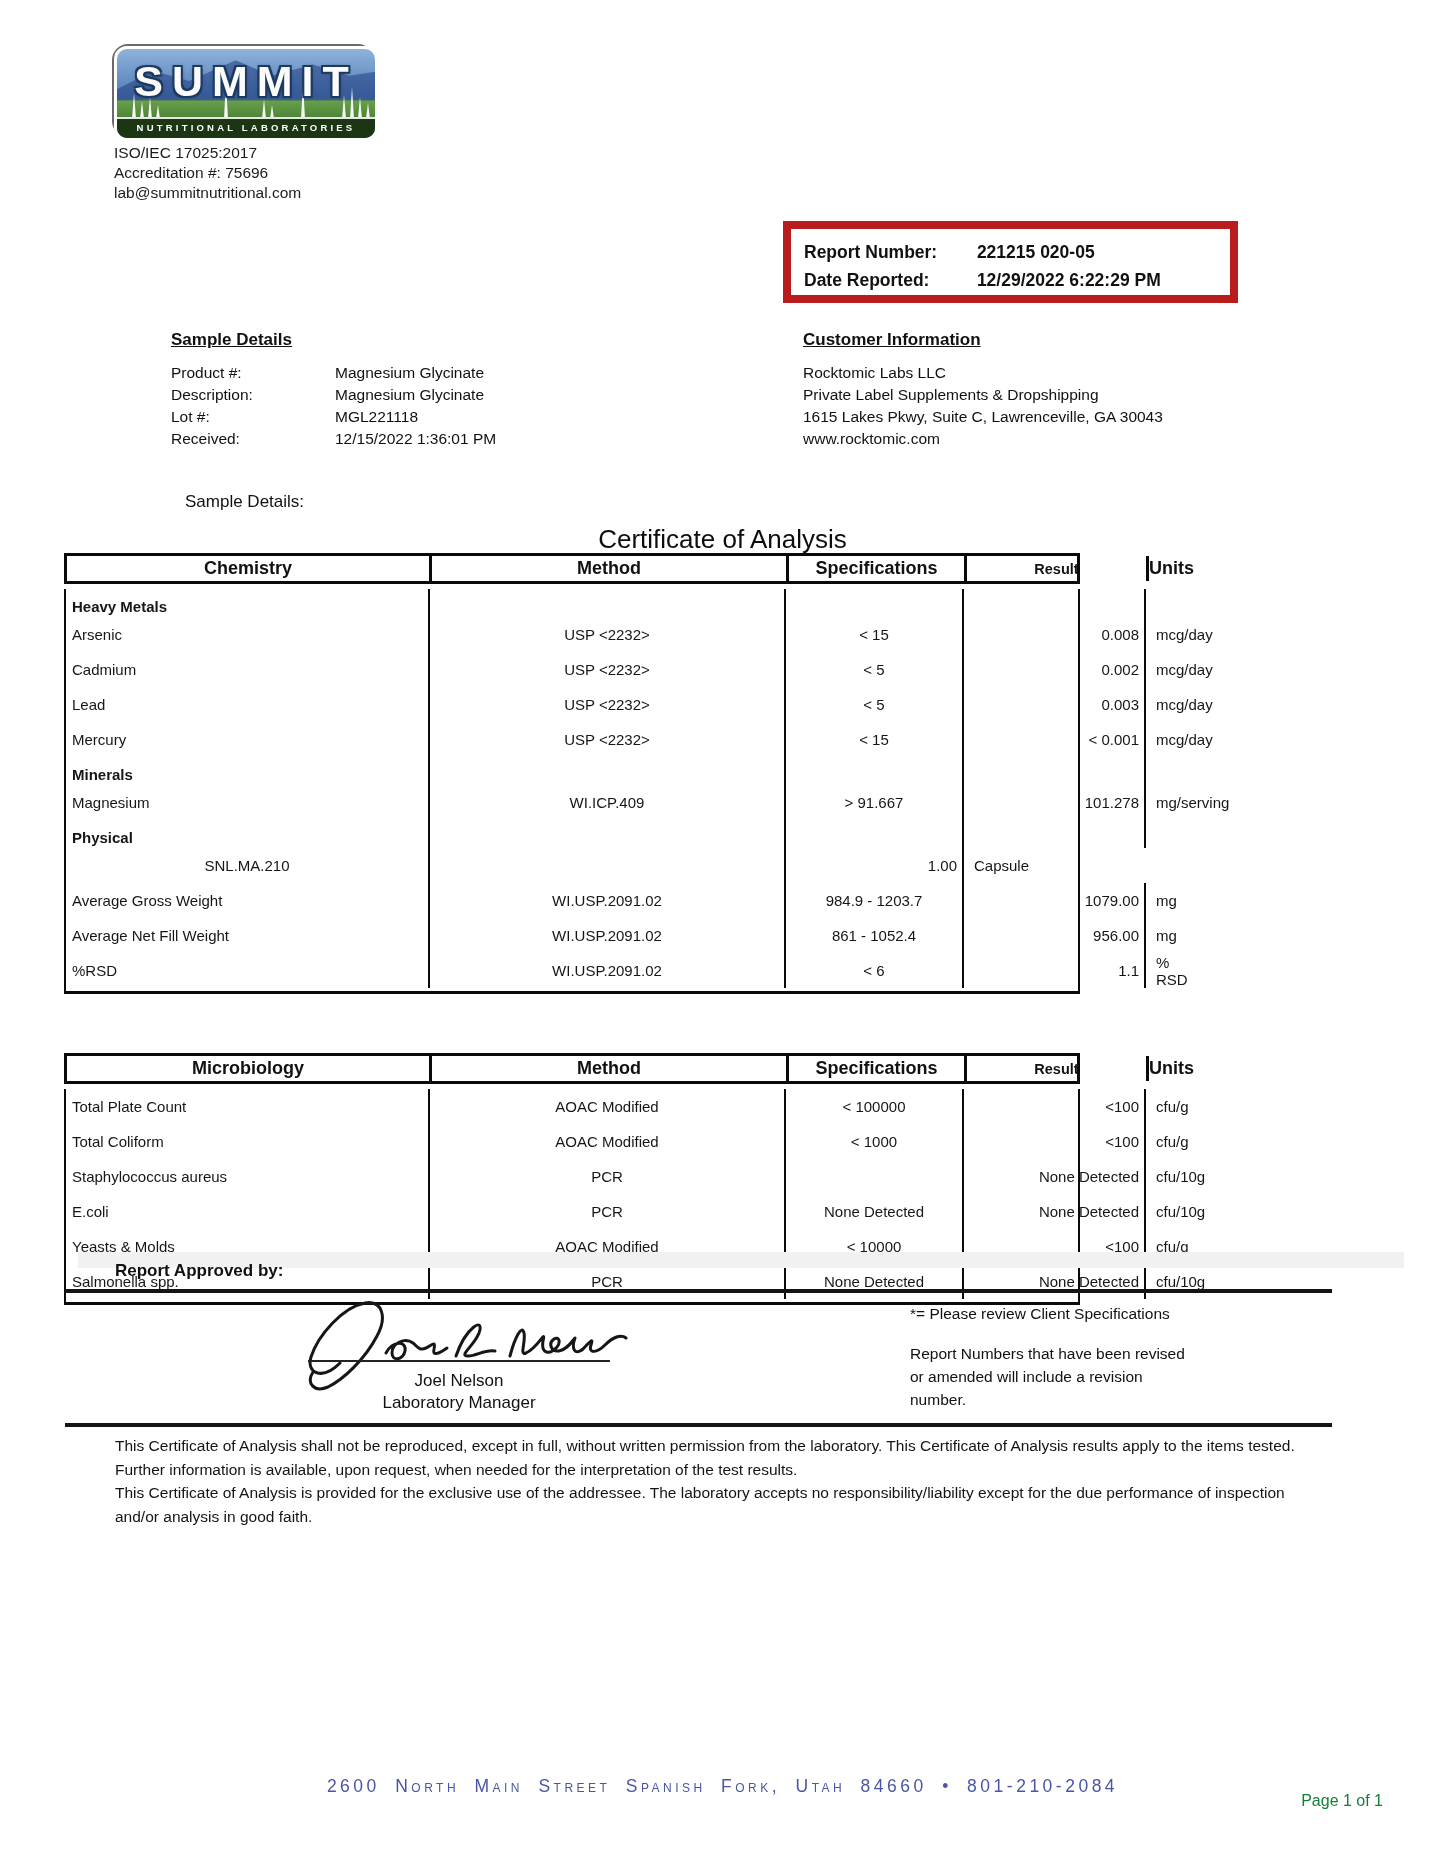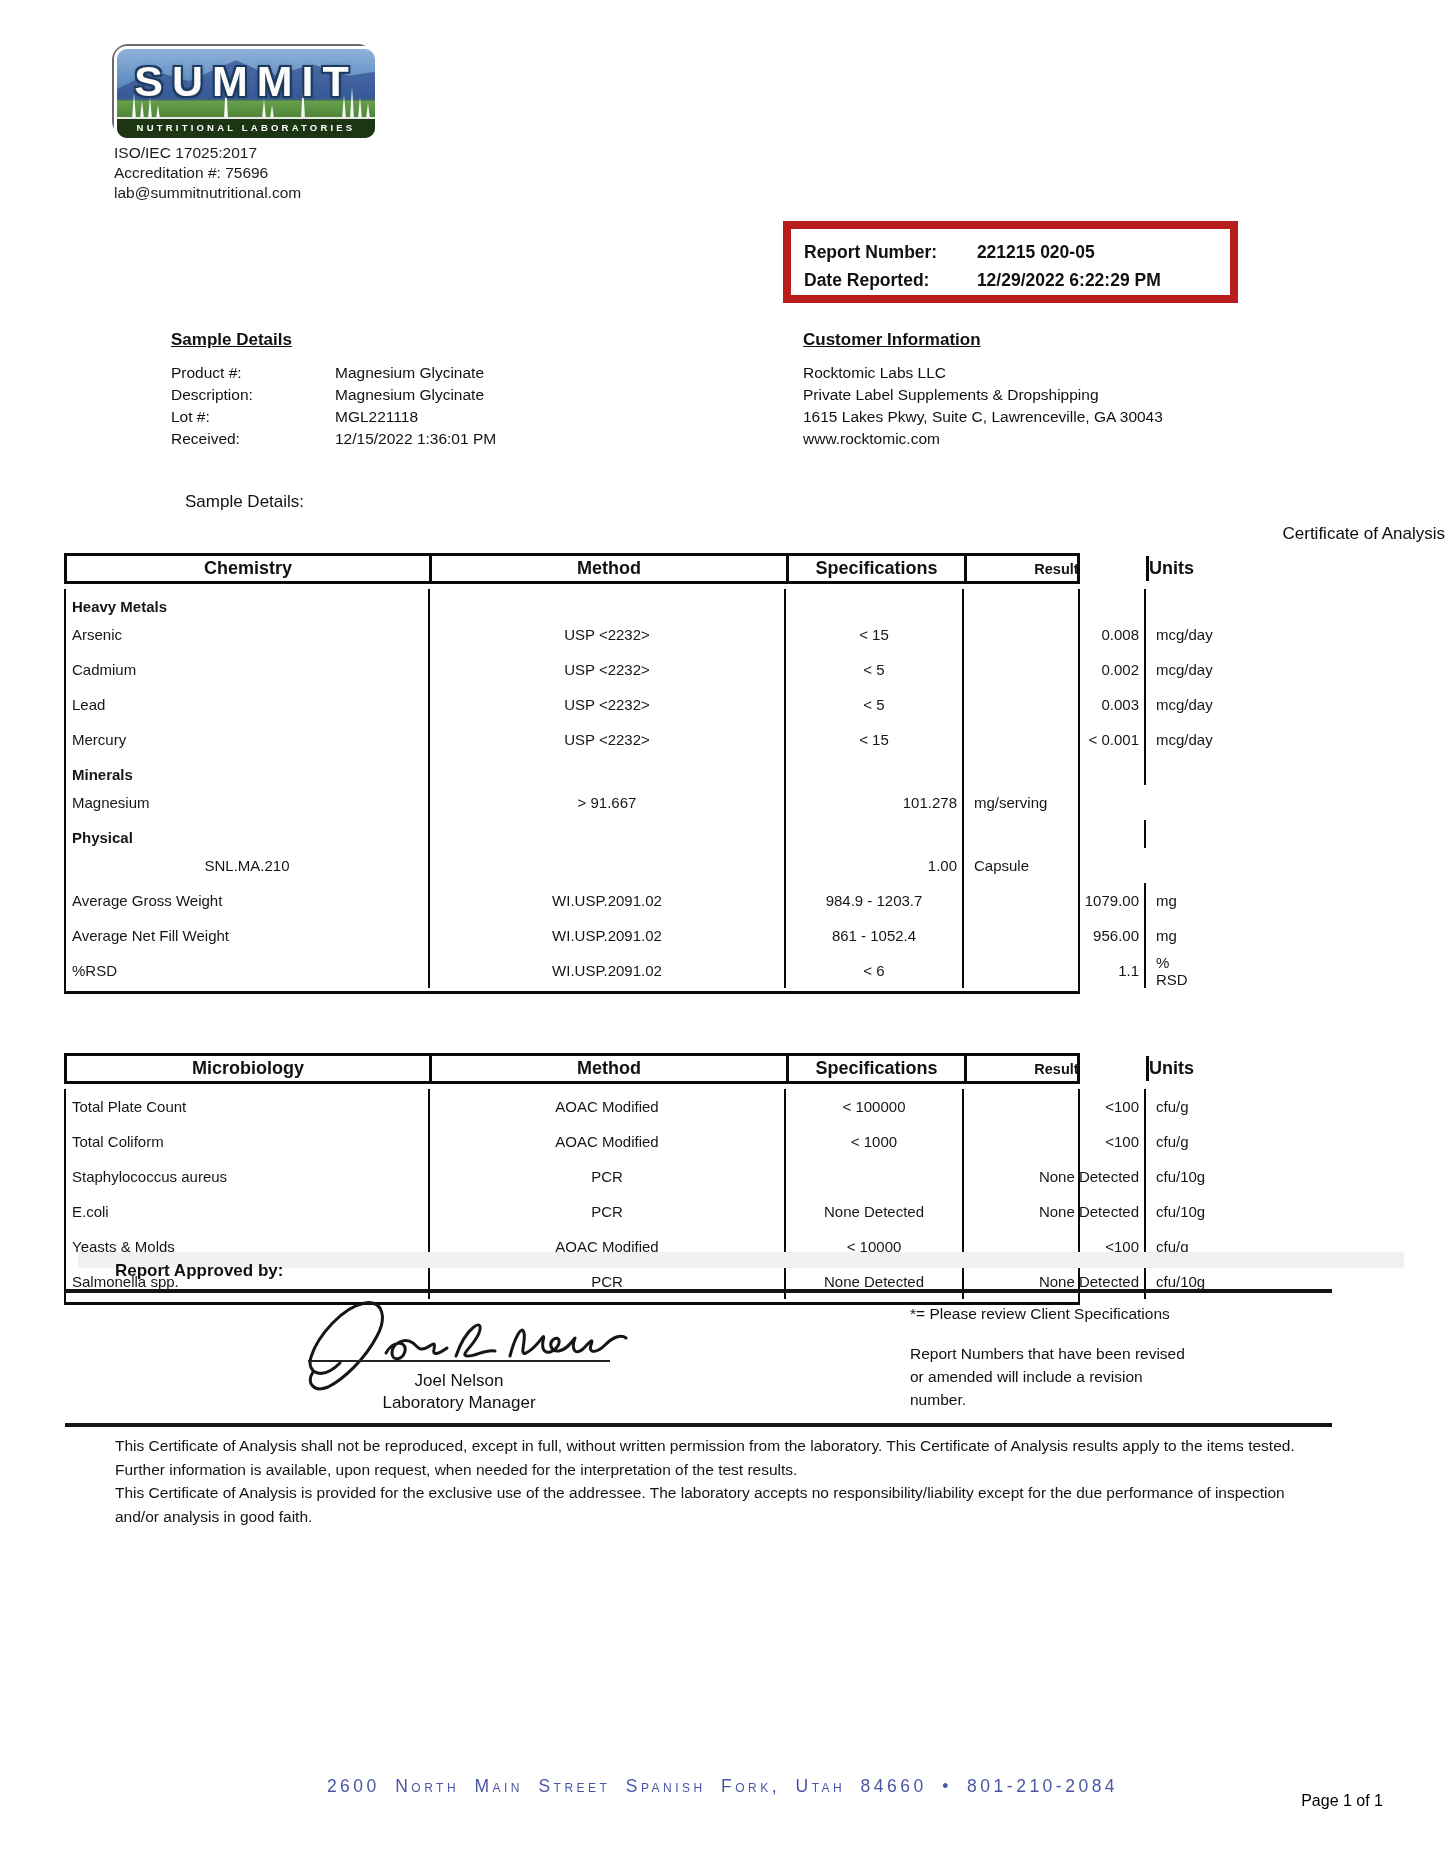--- a/index.html
+++ b/index.html
@@ -33,21 +33,21 @@
   
   .sec-heading{font-size:17px;font-weight:700;text-decoration:underline;}
   .sample{position:absolute;left:171px;top:330px;}
   .sample-fields{margin-top:12px;font-size:15.5px;line-height:22px;}
   .s-label{display:inline-block;width:164px;}
   .sample-extra{position:absolute;left:171px;top:492px;font-size:17px;margin-left:14px;}
   .customer{position:absolute;left:803px;top:330px;}
   .cust-lines{margin-top:12px;font-size:15.5px;line-height:22px;}
 
   
-  .coa-title{position:absolute;left:0;right:0;top:524px;text-align:right;font-size:17px;color:#0d0d0d;}
+  .coa-title{position:absolute;left:0;right:0;top:524px;text-align:center;font-size:26px;color:#0d0d0d;}
 
   
   .tbl{position:absolute;left:64px;width:1016px;}
   .tbl-chem{top:553px;}
   .tbl-micro{top:1053px;}
   .tbl-head{display:grid;grid-template-columns:362px 357px 178px 182px 1fr;border:3px solid #0a0a0a;
         height:31px;box-sizing:border-box;background:#fff;}
   .hcell{display:flex;align-items:center;justify-content:center;font-weight:700;font-size:18px;}
   .hcell + .hcell{border-left:3px solid #0a0a0a;}
   .hcell.h-result{font-size:14.5px;}
@@ -75,21 +75,21 @@
   .sig-name{position:absolute;left:308px;top:1370px;width:302px;text-align:center;font-size:17px;line-height:22px;}
   .note-star{position:absolute;left:910px;top:1305px;font-size:15.5px;}
   .note-revision{position:absolute;left:910px;top:1342px;width:282px;font-size:15.5px;line-height:23px;}
 
   
   .legal{position:absolute;left:115px;top:1434px;width:1196px;font-size:15.5px;line-height:23.5px;color:#141414;}
 
   
   .footer-address{position:absolute;left:0;right:0;top:1776px;text-align:center;
         font-variant:small-caps;font-weight:400;font-size:17.5px;letter-spacing:3.5px;word-spacing:7px;}
-  .footer-page{position:absolute;right:62px;top:1792px;font-size:16px;color:#000000;}
+  .footer-page{position:absolute;right:62px;top:1792px;font-size:16px;color:#15803d;}
 </style>
 </head>
 <body>
 
 <div class="page">
 
   <div class="logo">
     <div class="logo-inner">
       <div class="mountain"></div>
       <svg class="logo-spikes" width="252" height="44" viewBox="0 0 252 44">
@@ -200,20 +200,21 @@
         </div>
         <div class="trow trow-section">
           <div class="tcell c1 section-label">Minerals</div>
           <div class="tcell c2"></div>
           <div class="tcell c3"></div>
           <div class="tcell c4"></div>
           <div class="tcell c5"></div>
         </div>
         <div class="trow trow-data">
           <div class="tcell c1">Magnesium</div>
+          <div class="tcell c2">WI.ICP.409</div>
           <div class="tcell c3">&gt; 91.667</div>
           <div class="tcell c4">101.278</div>
           <div class="tcell c5">mg/serving</div>
         </div>
         <div class="trow trow-section">
           <div class="tcell c1 section-label">Physical</div>
           <div class="tcell c2"></div>
           <div class="tcell c3"></div>
           <div class="tcell c4"></div>
           <div class="tcell c5"></div>

